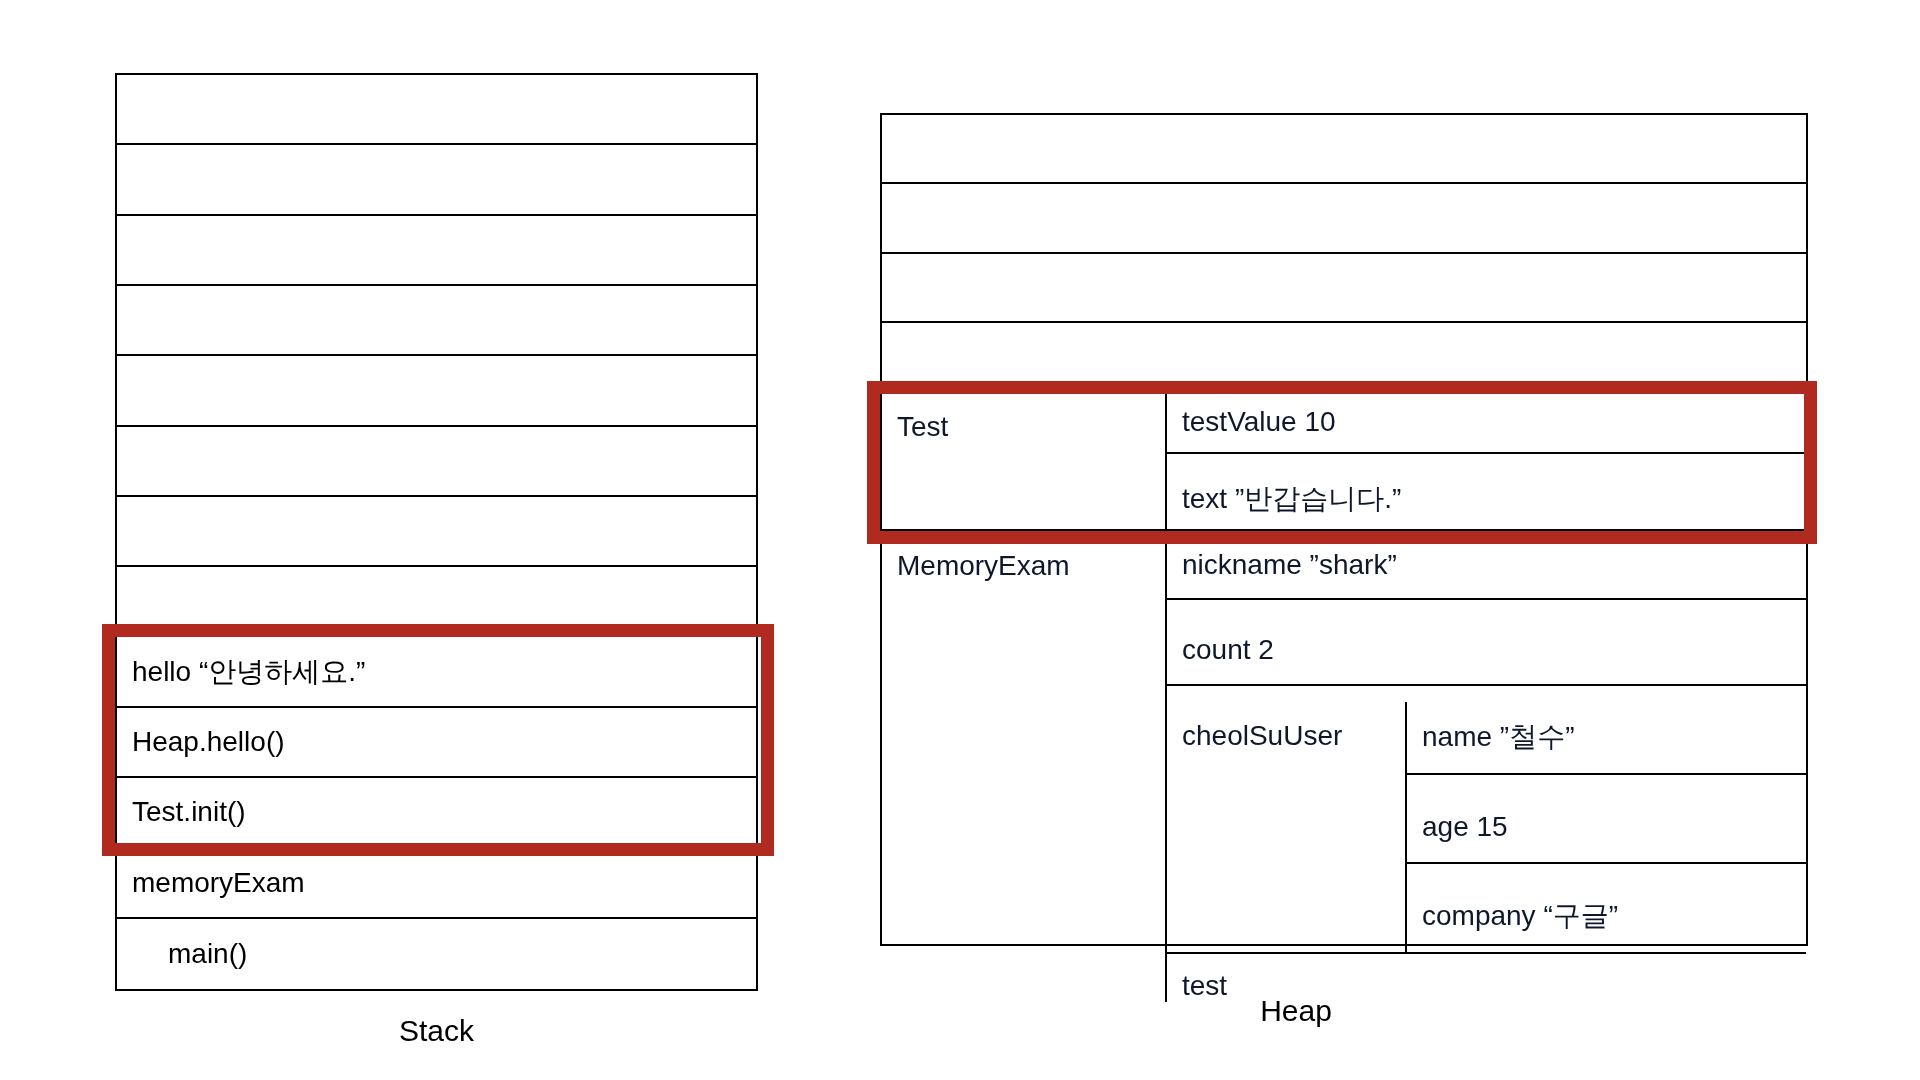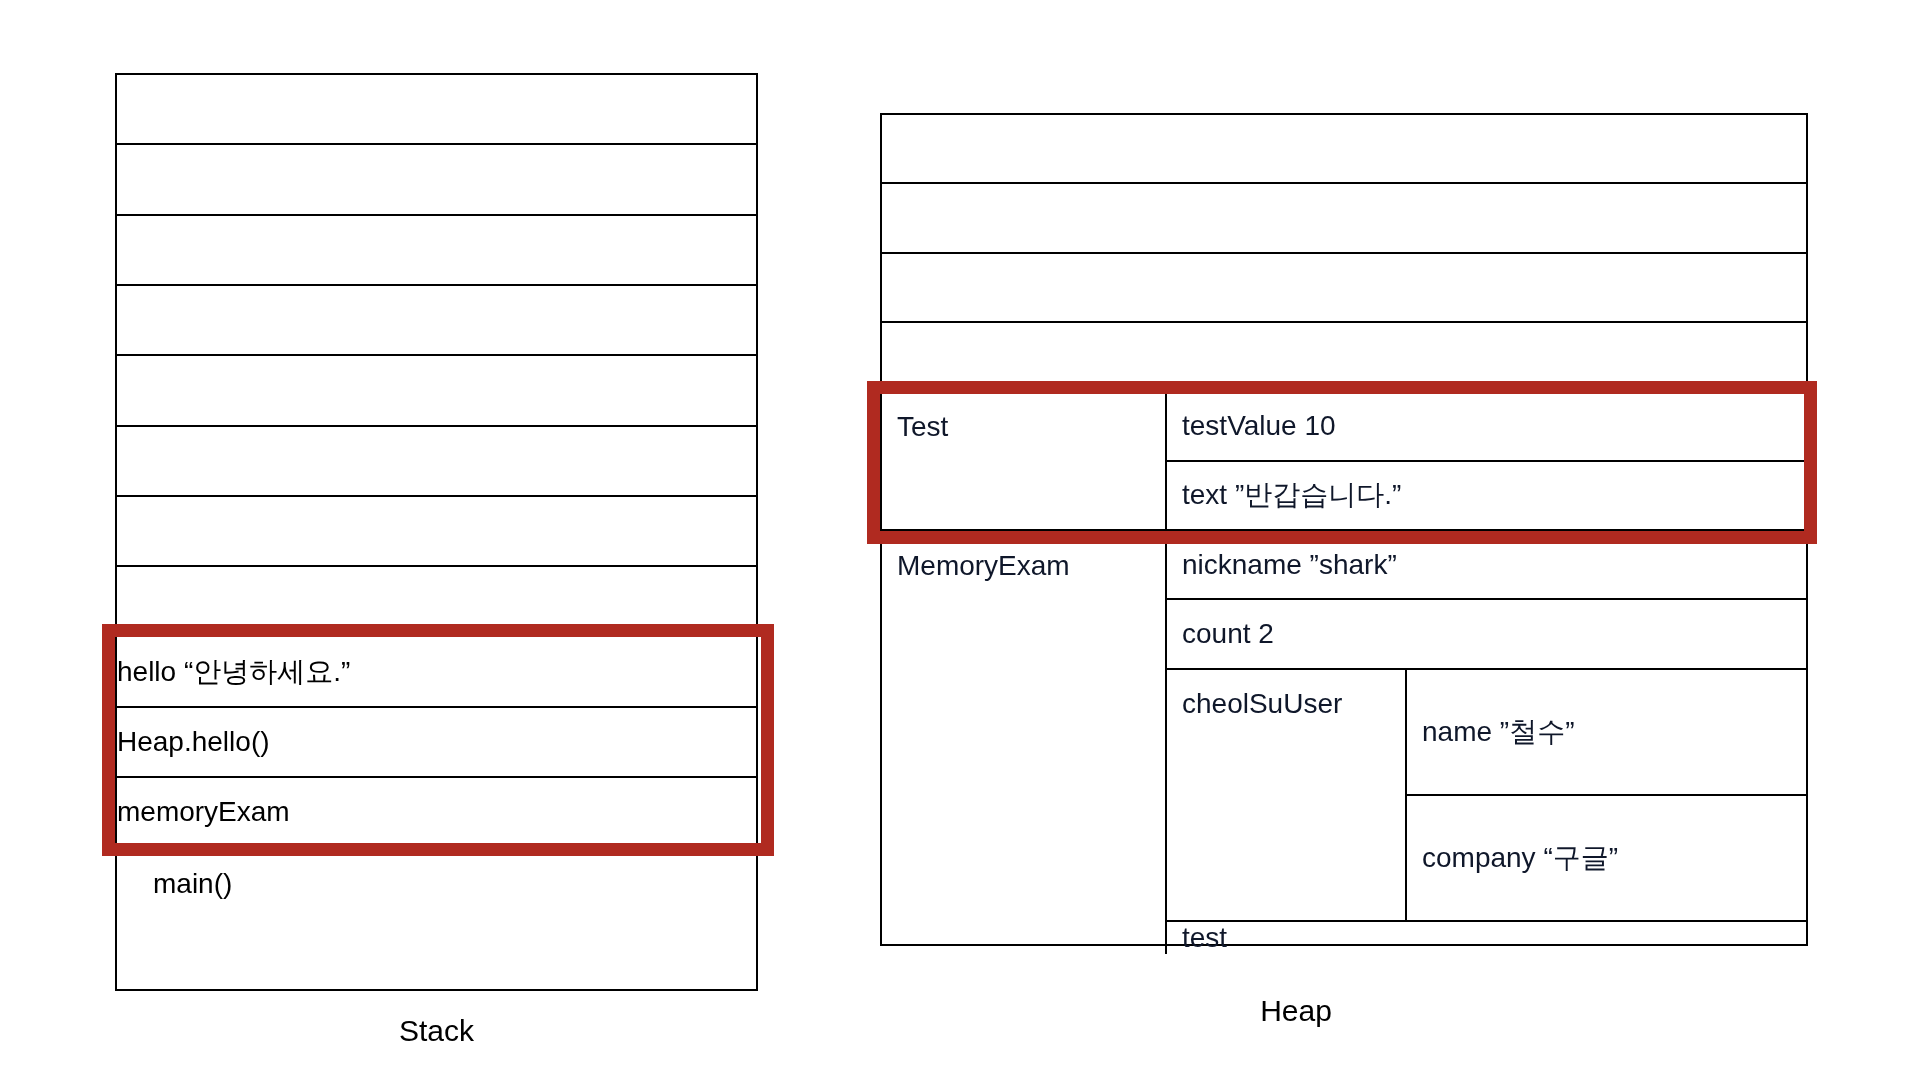--- a/index.html
+++ b/index.html
@@ -27,20 +27,21 @@
     box-sizing: border-box;
     display: grid;
     grid-template-rows: repeat(13, 1fr);
     background: #fff;
   }
   .stack-row {
     border-bottom: 2px solid #000;
     box-sizing: border-box;
     display: flex;
     align-items: center;
+    padding-left: 15px;
     font-size: 28px;
     color: #000;
     white-space: nowrap;
     overflow: hidden;
   }
   .stack-row:last-child { border-bottom: none; margin-left: 36px; }
 
   
   #heap-table {
     position: absolute;
@@ -83,20 +84,21 @@
     display: flex;
     align-items: center;
     padding-left: 15px;
     white-space: nowrap;
   }
   .field-col {
     flex: 1;
     display: flex;
     flex-direction: column;
     min-width: 0;
+    gap: 16px;
   }
   .f-row {
     flex: none;
     height: 69.3px;
     border-bottom: 2px solid #000;
     box-sizing: border-box;
     display: flex;
     align-items: center;
     padding-left: 15px;
     white-space: nowrap;
@@ -144,20 +146,21 @@
     <div class="stack-row"></div>
     <div class="stack-row"></div>
     <div class="stack-row"></div>
     <div class="stack-row"></div>
     <div class="stack-row"></div>
     <div class="stack-row"></div>
     <div class="stack-row"></div>
     <div class="stack-row"></div>
     <div class="stack-row">hello “안녕하세요.”</div>
     <div class="stack-row">Heap.hello()</div>
+    <div class="stack-row">Test.init()</div>
     <div class="stack-row">memoryExam</div>
     <div class="stack-row">main()</div>
   </div>
 
   <div id="heap-table">
     <div class="h-empty"></div>
     <div class="h-empty"></div>
     <div class="h-empty"></div>
     <div class="h-empty"></div>
 
@@ -178,20 +181,21 @@
       <div class="field-col">
         <div class="f-row">nickname ”shark”</div>
         <div class="f-row">count 2</div>
 
         <div id="cheolsu-section">
           <div class="h-keycell">
             <div class="cell-label">cheolSuUser</div>
           </div>
           <div class="field-col">
             <div class="f-row grow">name ”철수”</div>
+            <div class="f-row grow">age 15</div>
             <div class="f-row grow noline">company “구글”</div>
           </div>
         </div>
 
         <div class="f-row grow noline">test</div>
       </div>
     </div>
   </div>
 
   <div class="redbox" id="stack-redbox"></div>

